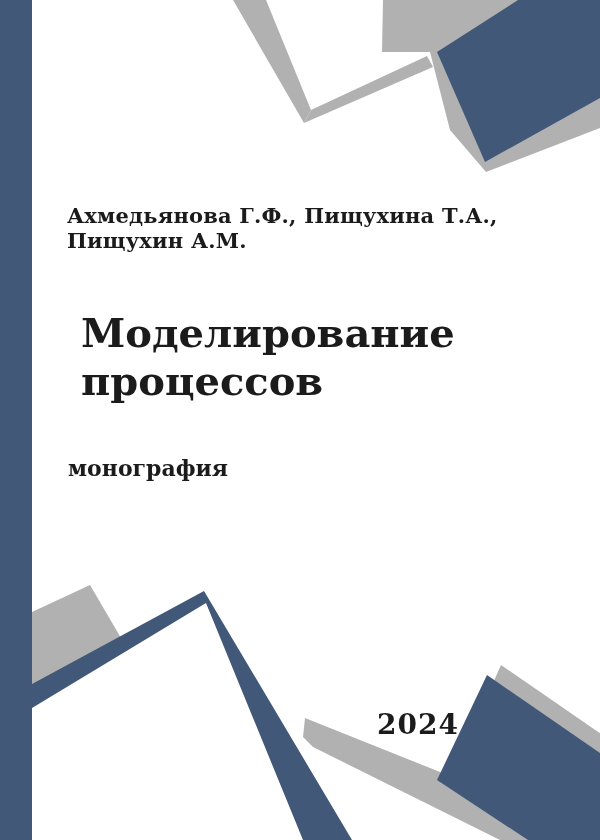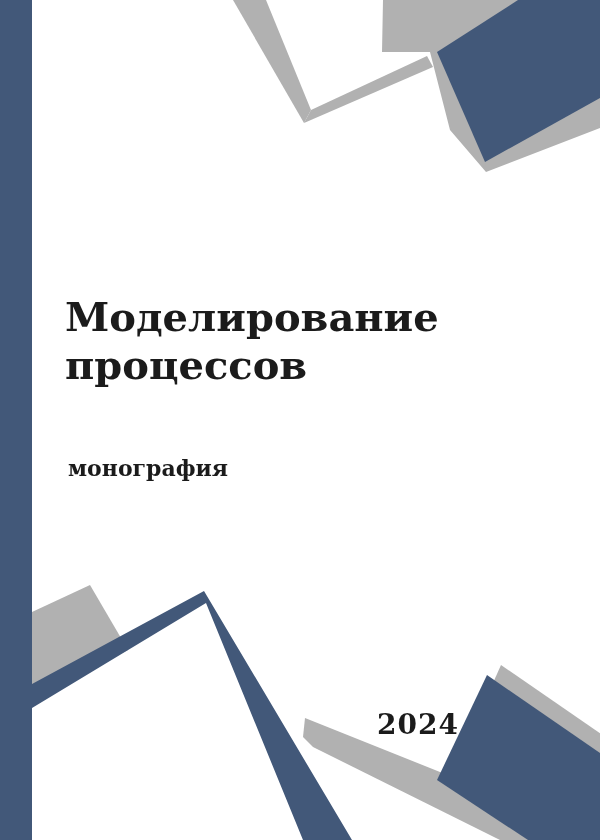--- a/index.html
+++ b/index.html
@@ -39,20 +39,21 @@
 
     <polygon points="32,684 204,591 352,840 303,840 206,603 32,708" fill="#425879"></polygon>
 
     <polygon points="305,718 610,840 500,840 313,747 303,737" fill="#b1b1b1"></polygon>
 
     <polygon points="501,665 614,743 614,830 524,830 452,775" fill="#b1b1b1"></polygon>
 
     <polygon points="487,675 600,753 600,840 528,840 437,780" fill="#425879"></polygon>
   </svg>
 
+  <div class="txt authors">Ахмедьянова Г.Ф., Пищухина Т.А., Пищухин А.М.</div>
 
-  <h1 class="txt title" style="margin:0;font-size:40px;">Моделирование процессов</h1>
+  <h1 class="txt title" style="margin:16px;font-size:40px;">Моделирование процессов</h1>
 
   <div class="txt subtitle">монография</div>
 
   <div class="txt year">2024</div>
 
 </div>
 
 </body></html>

